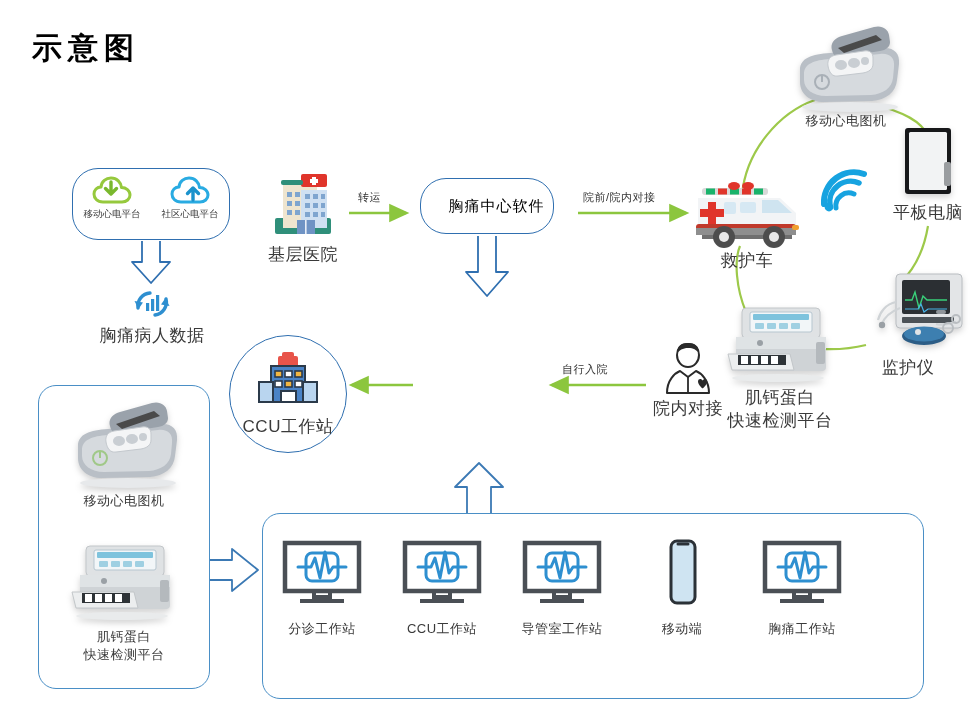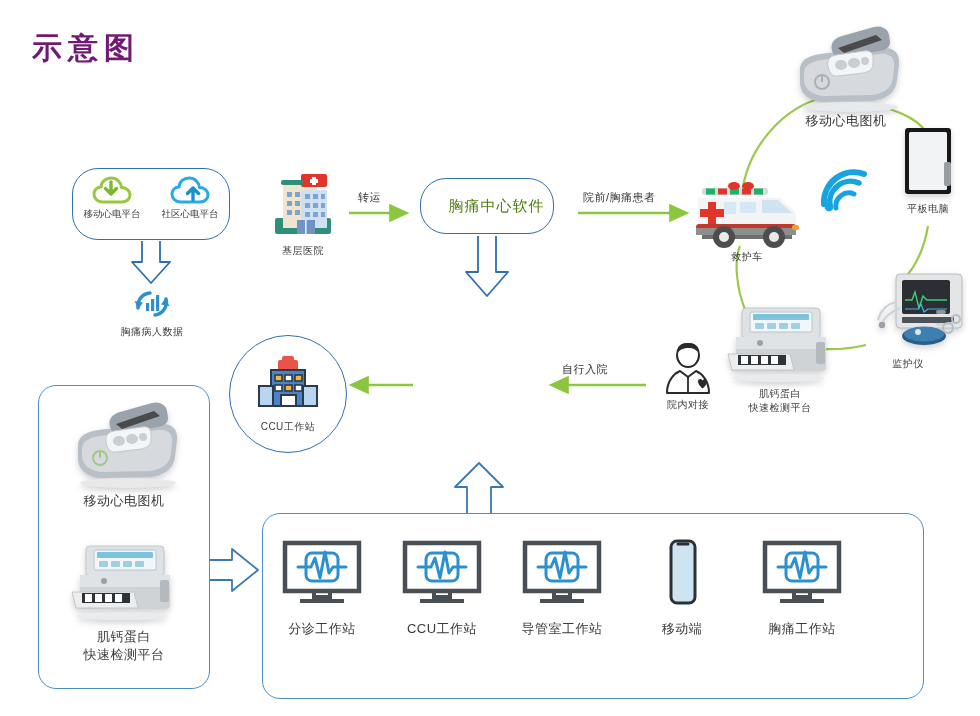--- a/index.html
+++ b/index.html
@@ -10,25 +10,25 @@
     font-family:"Liberation Sans","DejaVu Sans",sans-serif;
     overflow:hidden;
     position:relative;
   }
   #stage{position:absolute;left:0;top:0;width:980px;height:716px;}
   .abs{position:absolute;}
   
   #title{
     left:32px;top:28px;
     font-size:30px;letter-spacing:6px;
-    color:#701a75;font-weight:700;
+    color:#000000;font-weight:700;
   }
   
   .lbl{
-    font-size:10px;color:#3a3a3a;text-align:center;
+    font-size:17px;color:#3a3a3a;text-align:center;
     line-height:1.35;white-space:nowrap;letter-spacing:.5px;
   }
   
   .bluebox{
     border:1.6px solid #2f6fb0;border-radius:26px;background:#fff;
     box-sizing:border-box;
   }
   .bluebox.soft{border-color:#4a8fc6;border-width:1.4px;border-radius:18px;}
   
   .circle{
@@ -39,21 +39,21 @@
   
   svg{display:block;overflow:visible;}
   #connectors{left:0;top:0;width:980px;height:716px;pointer-events:none;}
   
   .arrowlbl{font-size:11px;color:#333;white-space:nowrap;letter-spacing:.5px;}
   
   #software-box{
     left:420px;top:178px;width:134px;height:56px;
     display:flex;align-items:center;justify-content:center;
   }
-  #software-box .txt{font-size:15px;color:#4d7c0f;letter-spacing:1px;white-space:nowrap;margin-left:19px;}
+  #software-box .txt{font-size:15px;color:#000000;letter-spacing:1px;white-space:nowrap;margin-left:19px;}
   
   #cloud-box{left:72px;top:168px;width:158px;height:72px;}
   .cloudrow{display:flex;justify-content:space-around;align-items:flex-start;padding-top:6px;}
   .cloudcell{display:flex;flex-direction:column;align-items:center;width:74px;}
   .cloudcell .lbl{font-size:9.5px;margin-top:1px;letter-spacing:0;}
   
   #ws-panel{left:262px;top:513px;width:662px;height:186px;}
   #ws-row{
     position:absolute;left:262px;top:540px;width:662px;height:140px;
     display:flex;align-items:flex-start;justify-content:flex-start;
@@ -123,21 +123,21 @@
 
       <path d="M928,226 C924,250 916,268 900,283"></path>
 
       <path d="M866,345 C838,352 800,350 782,340"></path>
 
       <path d="M746,312 C736,288 734,260 740,246"></path>
     </g>
   </svg>
 
   <div class="abs arrowlbl" style="left:358px;top:190px;">转运</div>
-  <div class="abs arrowlbl" style="left:583px;top:190px;">院前/胸痛患者</div>
+  <div class="abs arrowlbl" style="left:583px;top:190px;">院前/院内对接</div>
   <div class="abs arrowlbl" style="left:562px;top:362px;">自行入院</div>
 
   <div class="abs bluebox" id="cloud-box">
     <div class="cloudrow">
       <div class="cloudcell">
         <svg width="42" height="32" viewBox="0 0 42 32">
           <path d="M12,27 C6,27 3,23 3,19 C3,15 6,12 10,12 C10.5,6.5 15,3 20,3 C26,3 30,7.5 30.5,12.5
                    C35,12.5 39,15.5 39,20 C39,24 35.5,27 31,27 Z" fill="none" stroke="#96c93d" stroke-width="3" stroke-linejoin="round"></path>
           <path d="M20,7 L20,18 M14.5,13.5 L20,19 L25.5,13.5" fill="none" stroke="#7ab82e" stroke-width="3.4" stroke-linecap="round" stroke-linejoin="round"></path>
         </svg>

